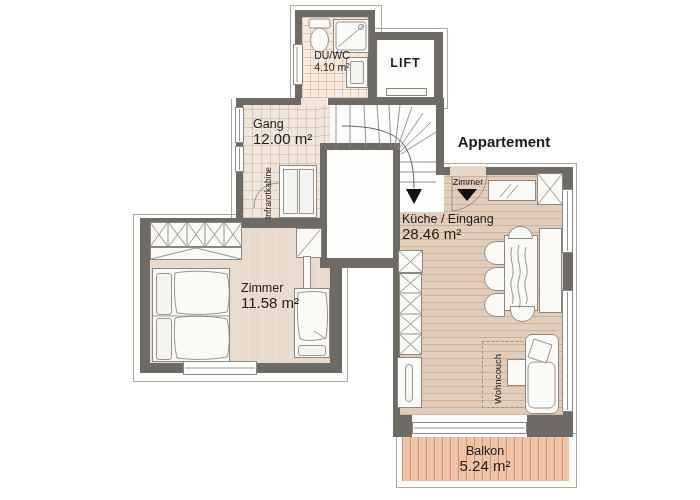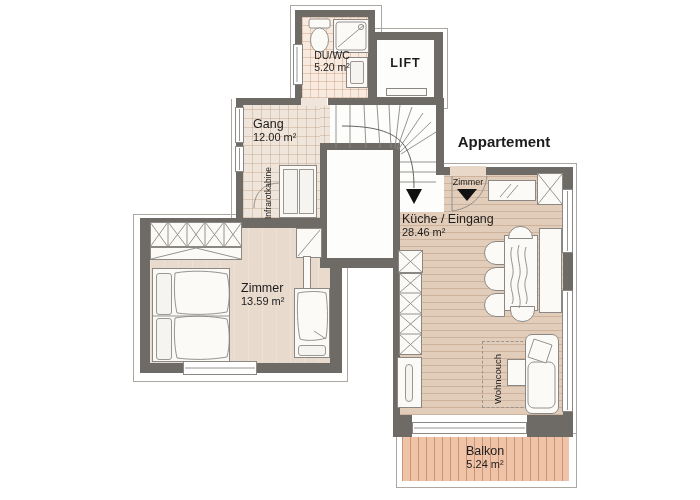--- a/index.html
+++ b/index.html
@@ -15,21 +15,21 @@
   .furn{position:absolute;background:#fbfaf7;border:1px solid #8b8884;box-sizing:border-box;z-index:5;}
   .inner{position:absolute;background:#f6f4f0;border:1px solid #9a9792;box-sizing:border-box;z-index:6;}
   .dash{position:absolute;border:1px dashed #9a948d;box-sizing:border-box;z-index:5;}
   svg.ov{position:absolute;left:0;top:0;z-index:6;pointer-events:none;}
   .lbl{position:absolute;z-index:7;line-height:1.12;white-space:nowrap;}
   .ctr{text-align:center;}
   .vtext{transform:rotate(-90deg);transform-origin:left top;}
   .t-title{font-size:15px;font-weight:bold;}
   .t-title-area{font-size:11px;font-weight:bold;}
   .t-room{font-size:12.5px;}
-  .t-area{font-size:11px;}
+  .t-area{font-size:15px;}
   .t-small{font-size:10.5px;}
   .t-tiny{font-size:9px;}
   .t-lift{font-size:12.5px;font-weight:bold;letter-spacing:1px;}
   .f-bath{background:#f8eade;background-image:
      repeating-linear-gradient(0deg,rgba(205,165,135,.5) 0 1px,transparent 1px 8px),
      repeating-linear-gradient(90deg,rgba(205,165,135,.5) 0 1px,transparent 1px 8px);}
   .f-hall{background:#f0e5da;background-image:
      repeating-linear-gradient(0deg,rgba(195,165,140,.45) 0 1px,transparent 1px 9px),
      repeating-linear-gradient(90deg,rgba(195,165,140,.45) 0 1px,transparent 1px 9px);}
   .f-bed{background:#e8dacd;background-image:
@@ -196,33 +196,33 @@
       <polygon points="457,189 477,189 467,201" fill="#111111"></polygon>
     </g>
   </svg>
 
   <div class="lbl ctr" style="left:438px;top:134px;width:132px">
     <div class="t-title">Appartement</div>
   </div>
 
   <div class="lbl ctr" style="left:299px;top:50px;width:66px">
     <div class="t-small">DU/WC</div>
-    <div class="t-small">5.20 m²</div>
+    <div class="t-small">4.10 m²</div>
   </div>
 
   <div class="lbl ctr t-lift" style="left:377px;top:56px;width:57px">LIFT</div>
 
   <div class="lbl" style="left:253px;top:117px">
     <div class="t-room">Gang</div>
     <div class="t-area">12.00 m²</div>
   </div>
 
   <div class="lbl" style="left:241px;top:281px">
     <div class="t-room">Zimmer</div>
-    <div class="t-area">13.59 m²</div>
+    <div class="t-area">11.58 m²</div>
   </div>
 
   <div class="lbl" style="left:402px;top:212px">
     <div class="t-room">Küche / Eingang</div>
     <div class="t-area">28.46 m²</div>
   </div>
 
   <div class="lbl ctr t-tiny" style="left:448px;top:177px;width:40px">Zimmer</div>
 
   <div class="lbl ctr" style="left:440px;top:444px;width:90px">

